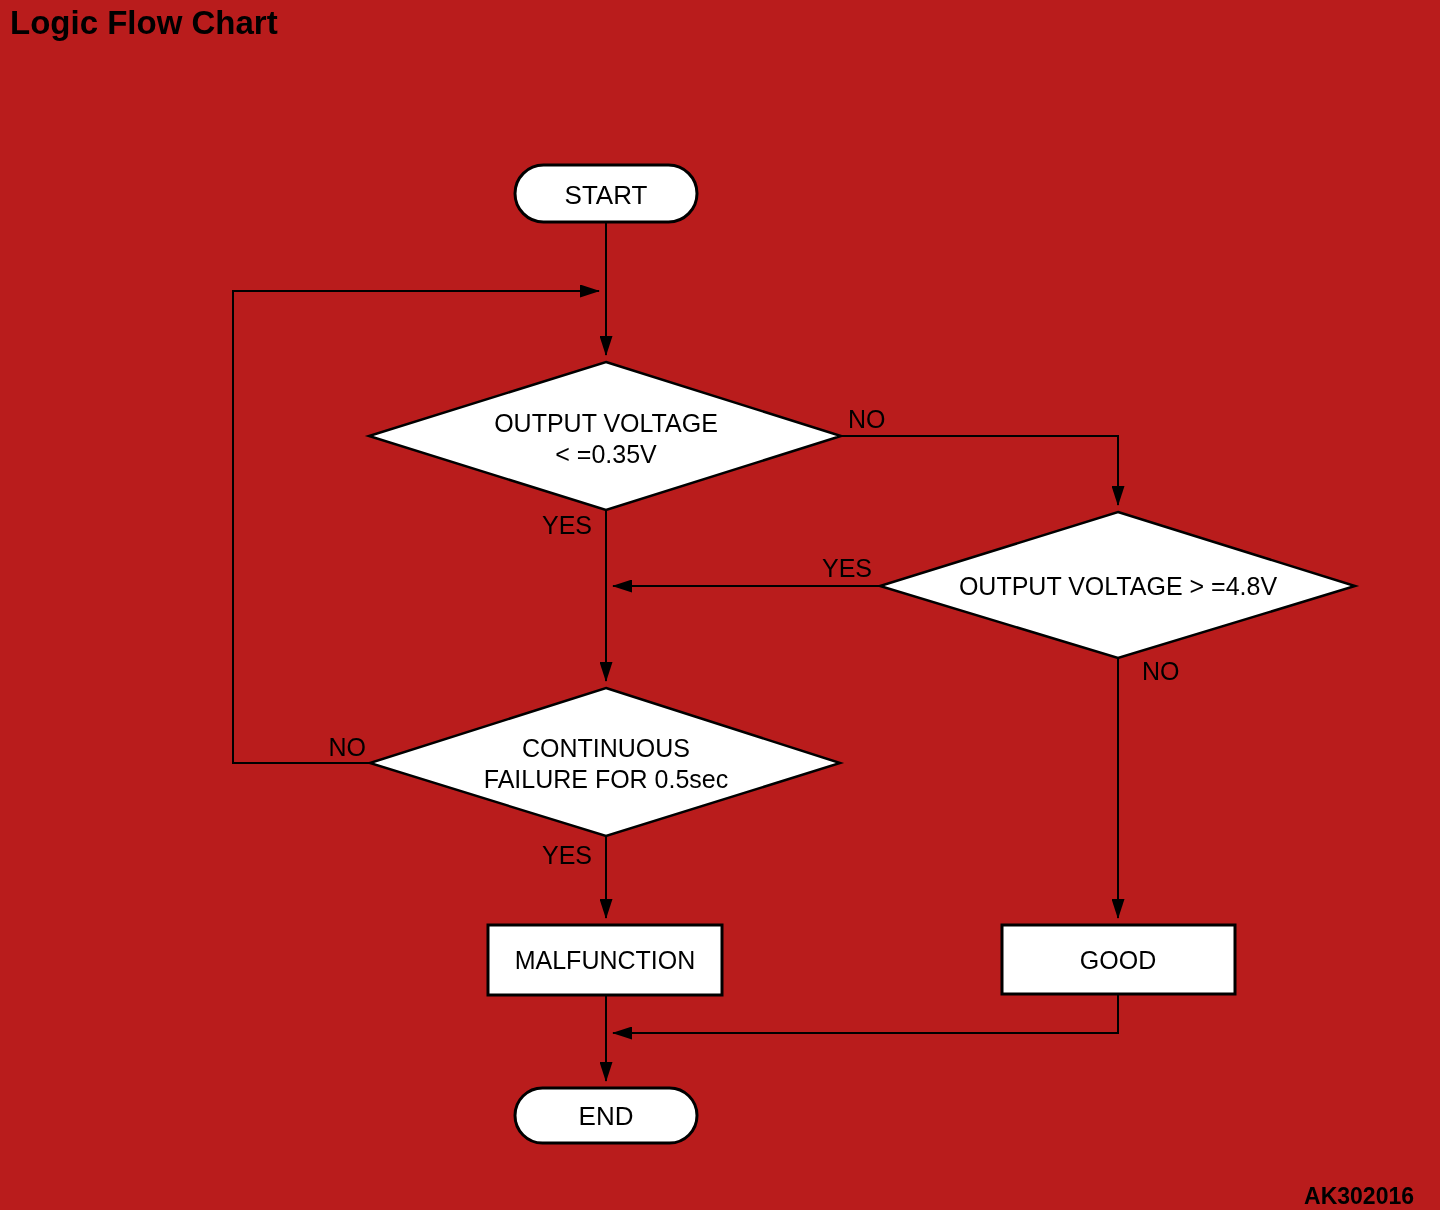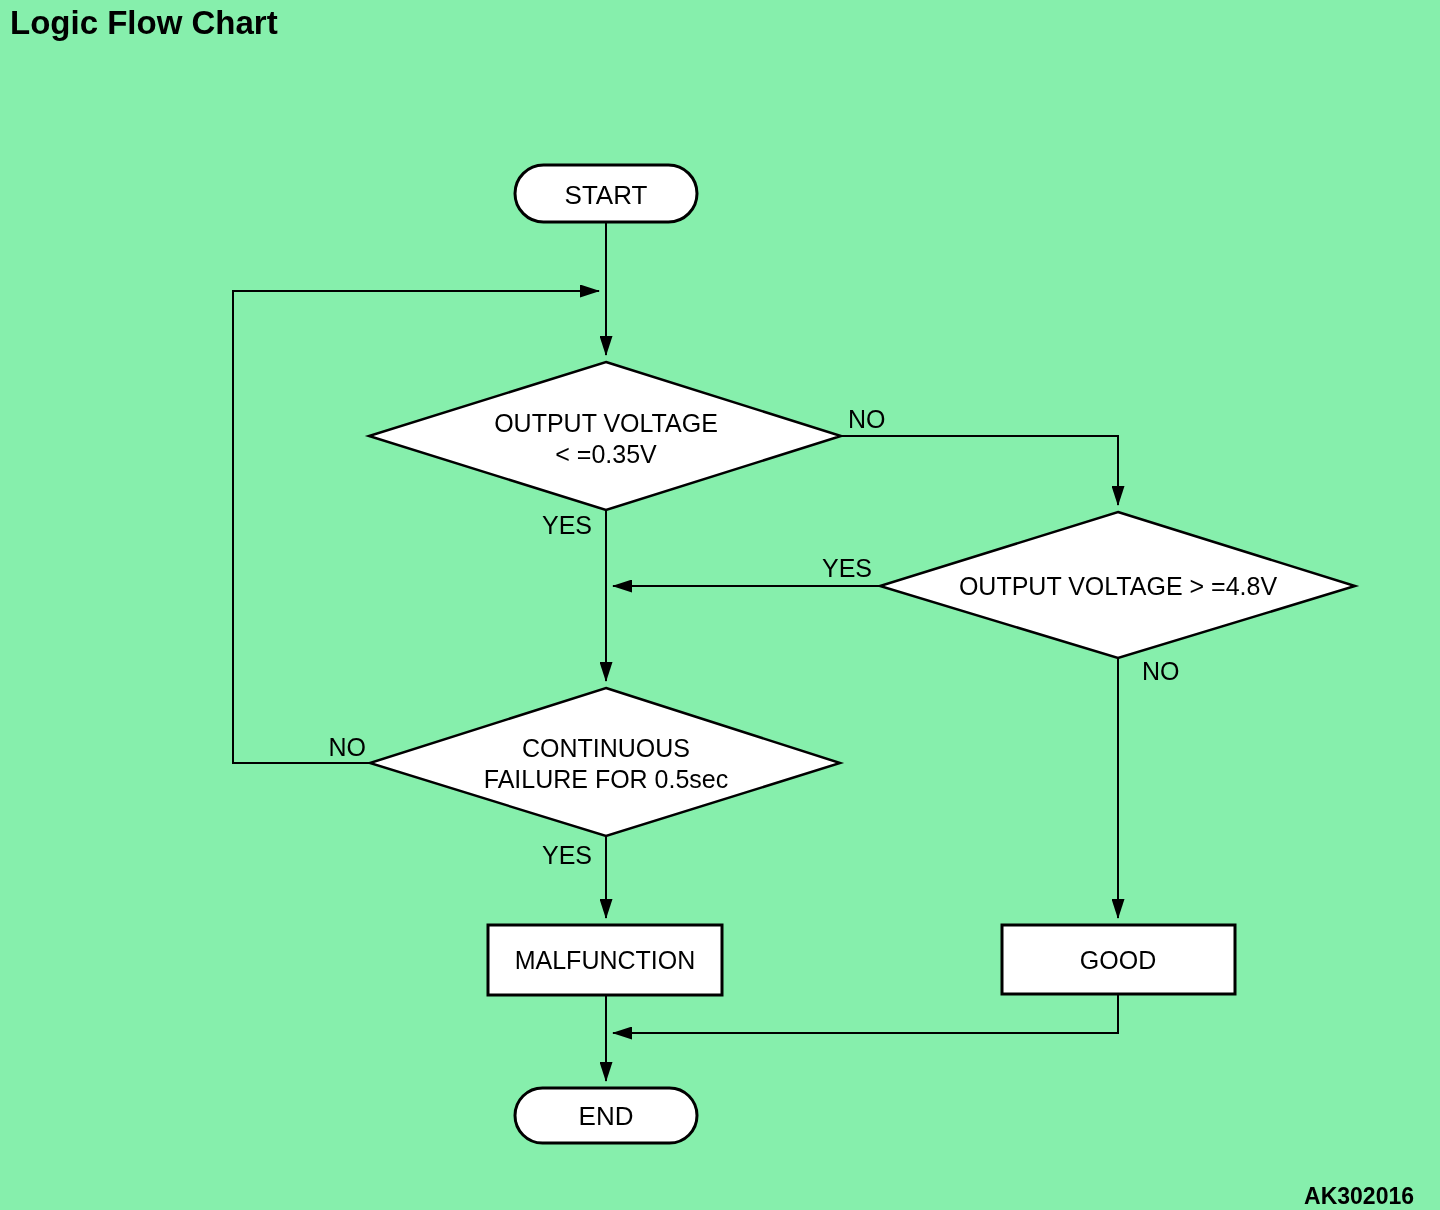--- a/index.html
+++ b/index.html
@@ -4,21 +4,21 @@
 <style>
   html, body {
     margin: 0;
     padding: 0;
     background: #ffffff;
   }
   .page {
     position: relative;
     width: 1440px;
     height: 1210px;
-    background: #86efac;
+    background: #b91c1c;
     font-family: "Liberation Sans", sans-serif;
   }
   svg text {
     fill: #000000;
     font-family: "Liberation Sans", sans-serif;
   }
   .title-text {
     font-size: 33px;
     font-weight: bold;
   }

